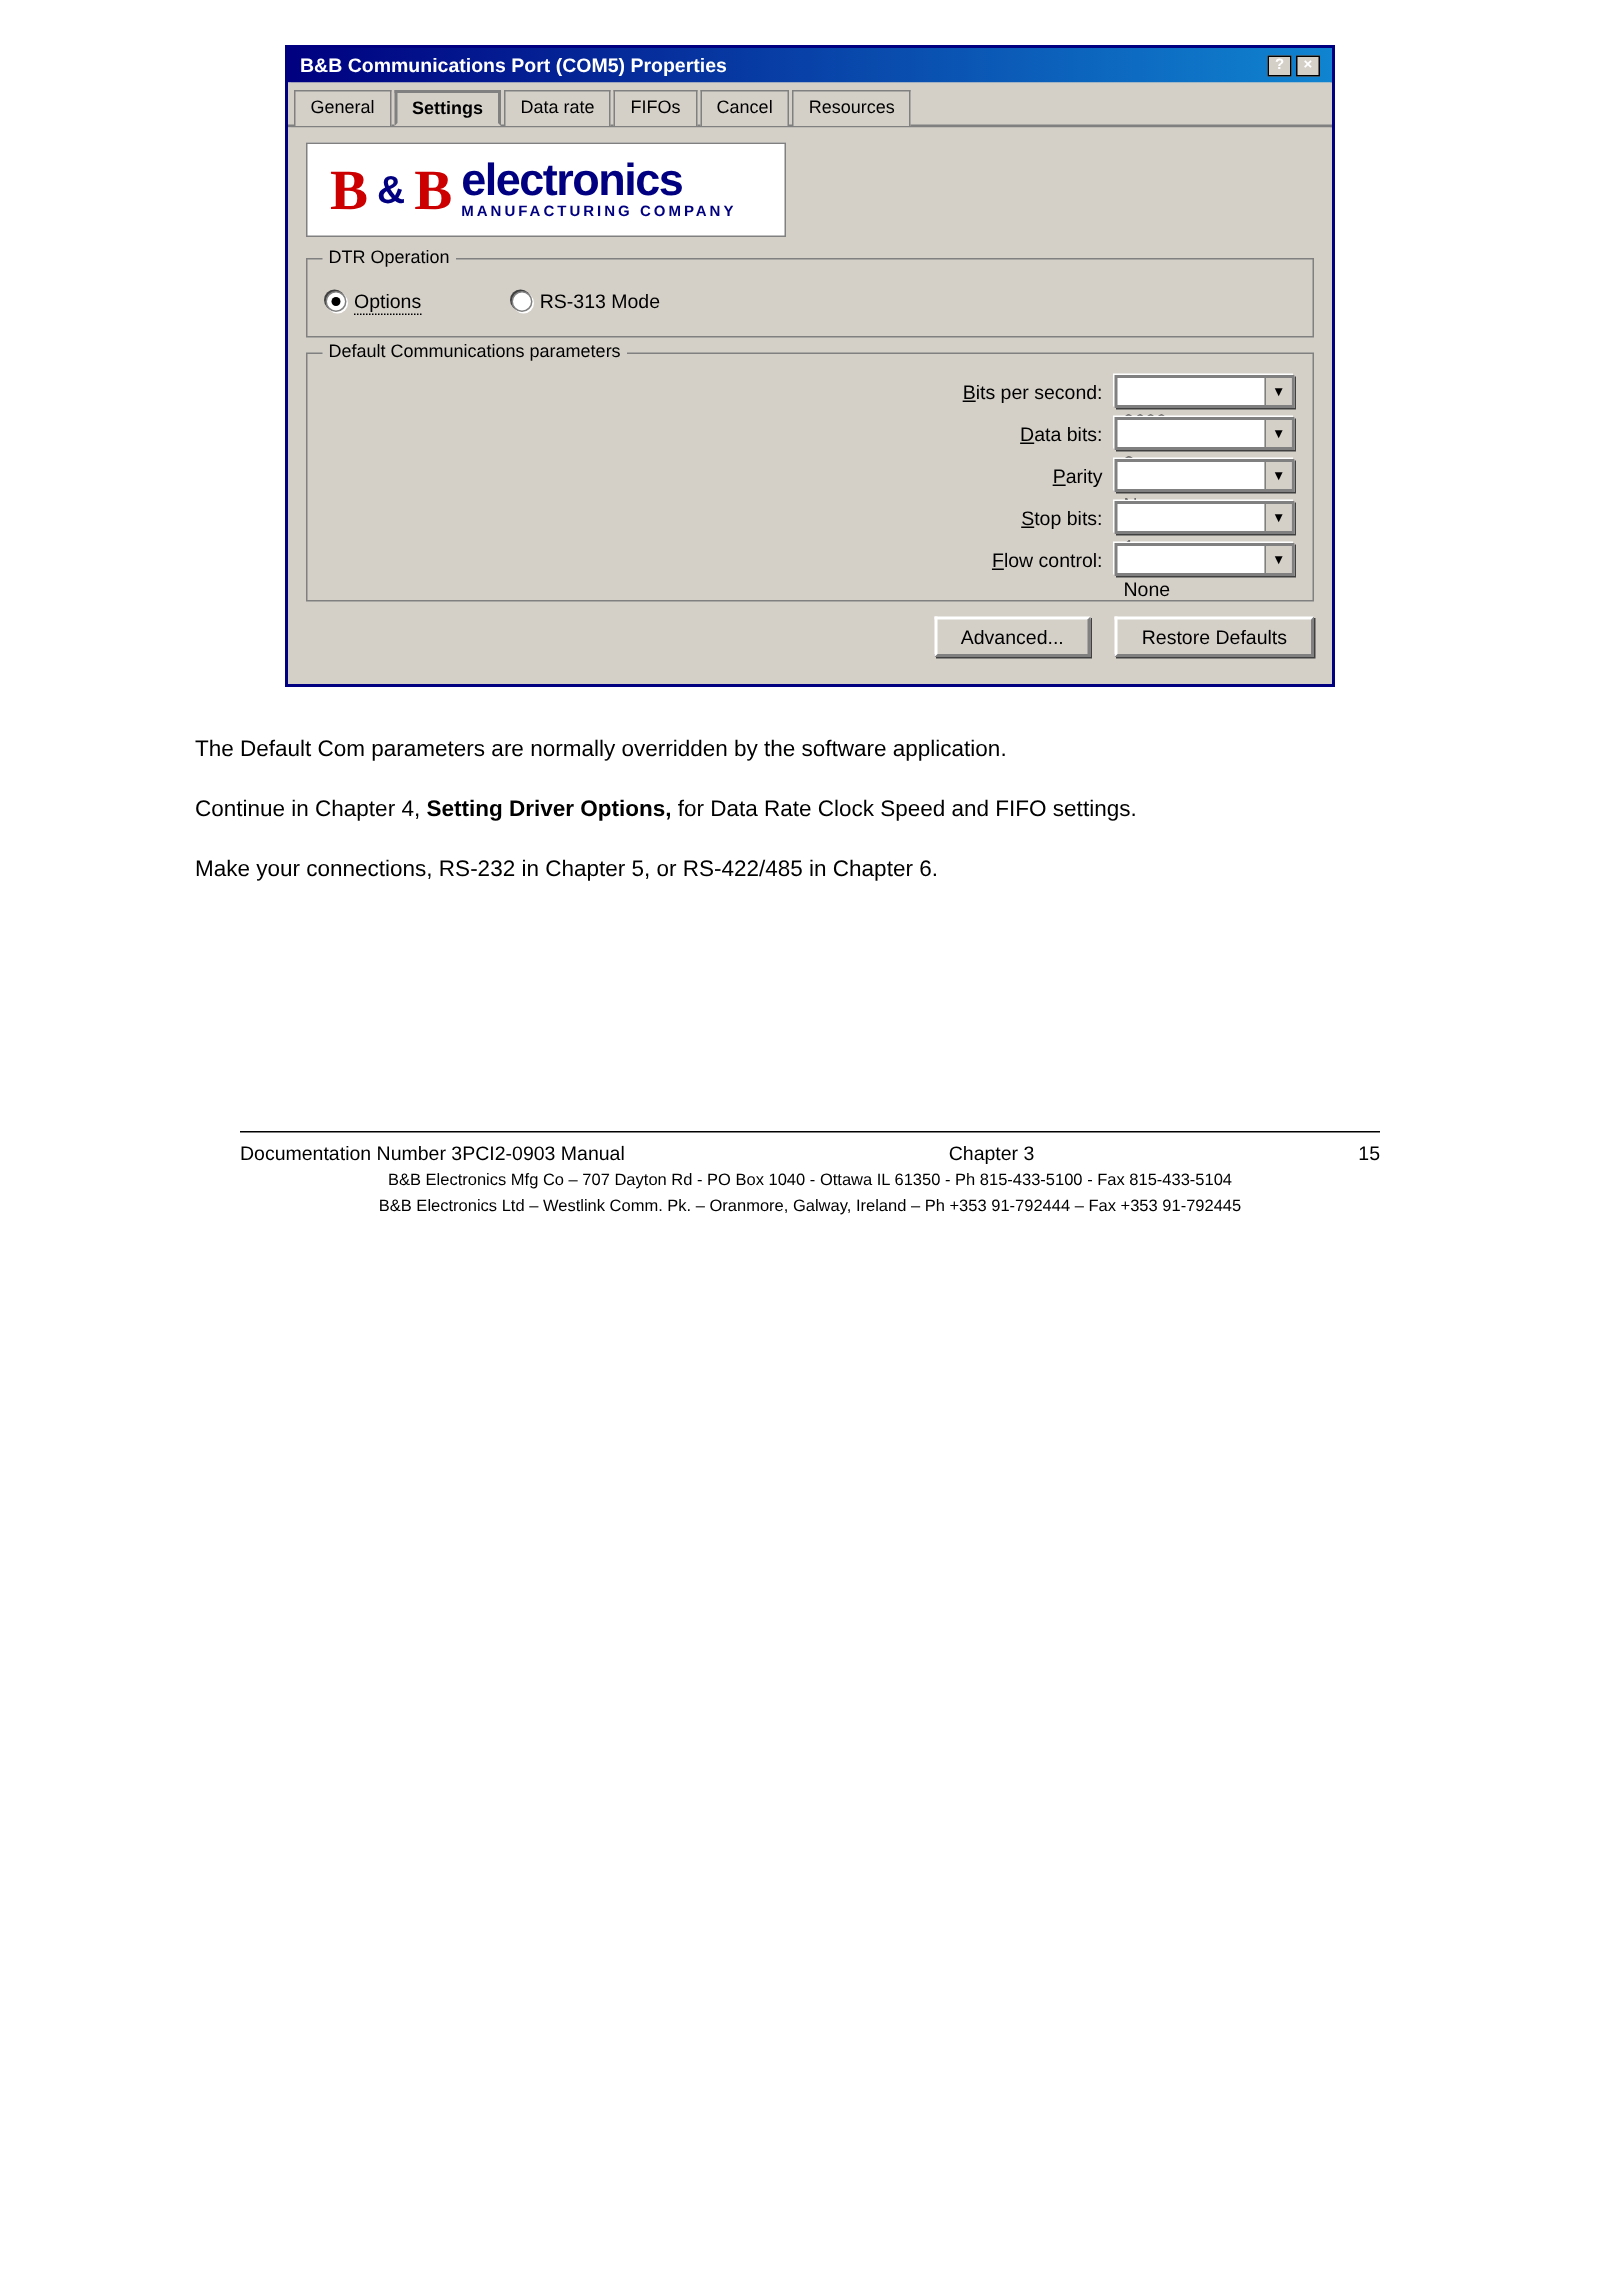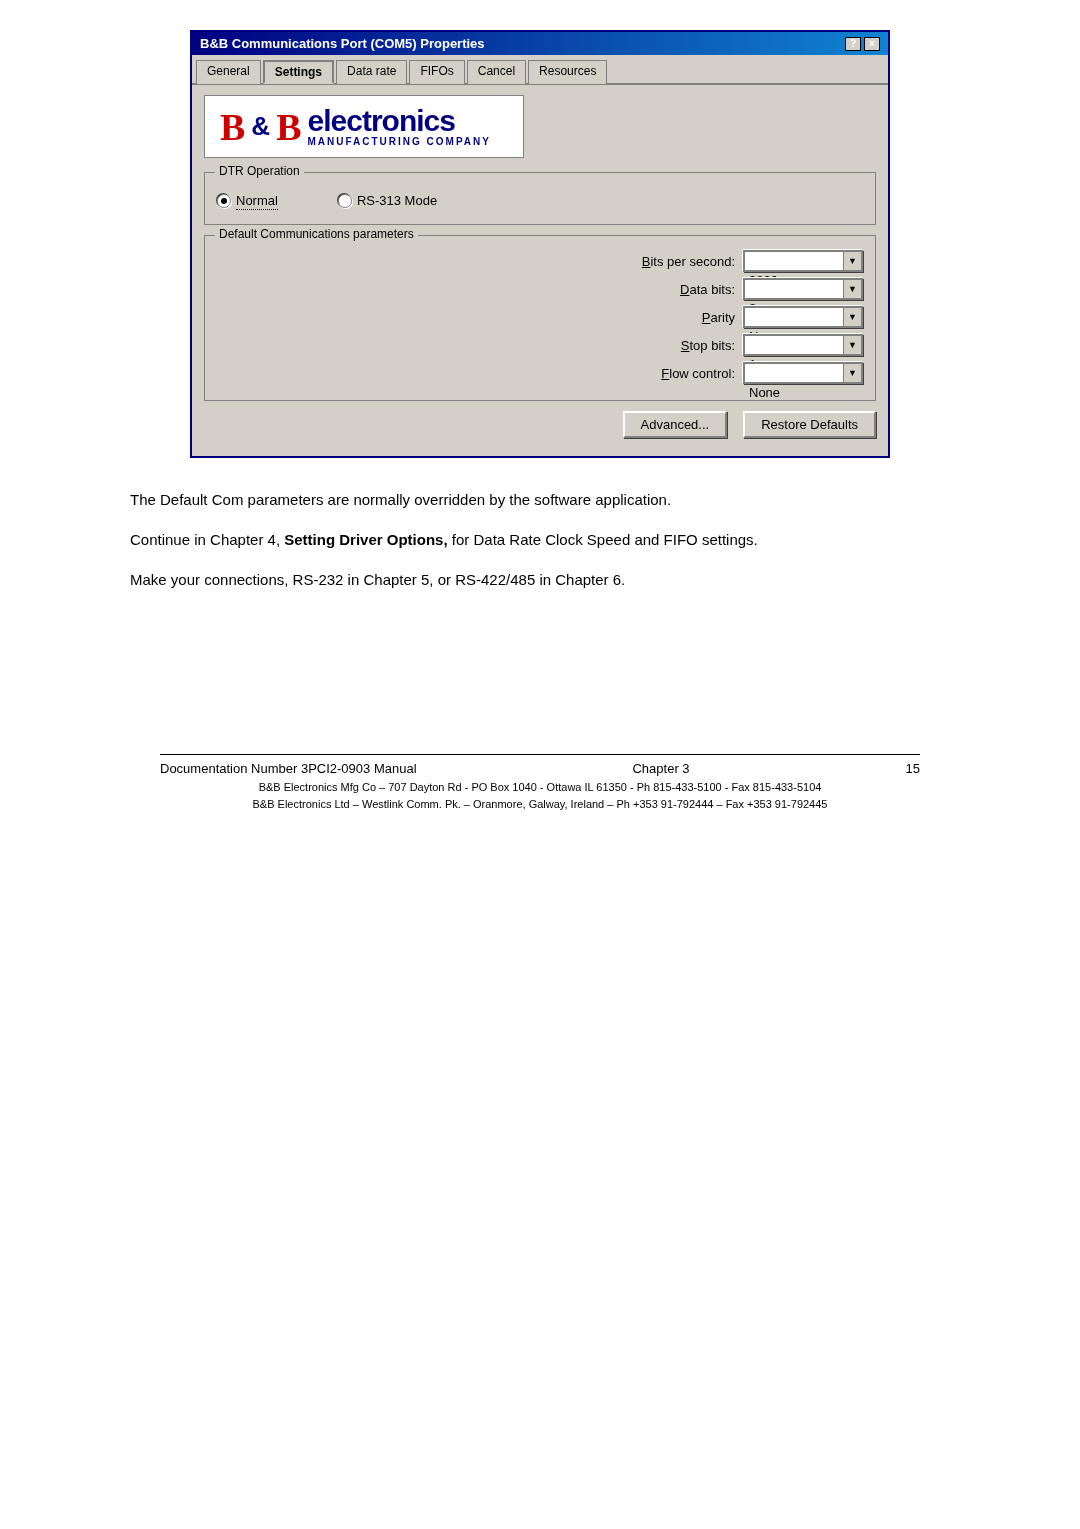--- a/index.html
+++ b/index.html
@@ -377,21 +377,21 @@
     </div>
 
     
     <div class="group-box">
       <span class="group-label">DTR Operation</span>
       <div class="dtr-row">
         <div class="radio-item">
           <div class="radio-circle">
             <div class="radio-dot"></div>
           </div>
-          <span><span class="dotted-underline">Normal</span></span>
+          <span><span class="dotted-underline">Options</span></span>
         </div>
         <div class="radio-item">
           <div class="radio-circle"></div>
           <span>RS-313 Mode</span>
         </div>
       </div>
     </div>
 
     
     <div class="group-box">

